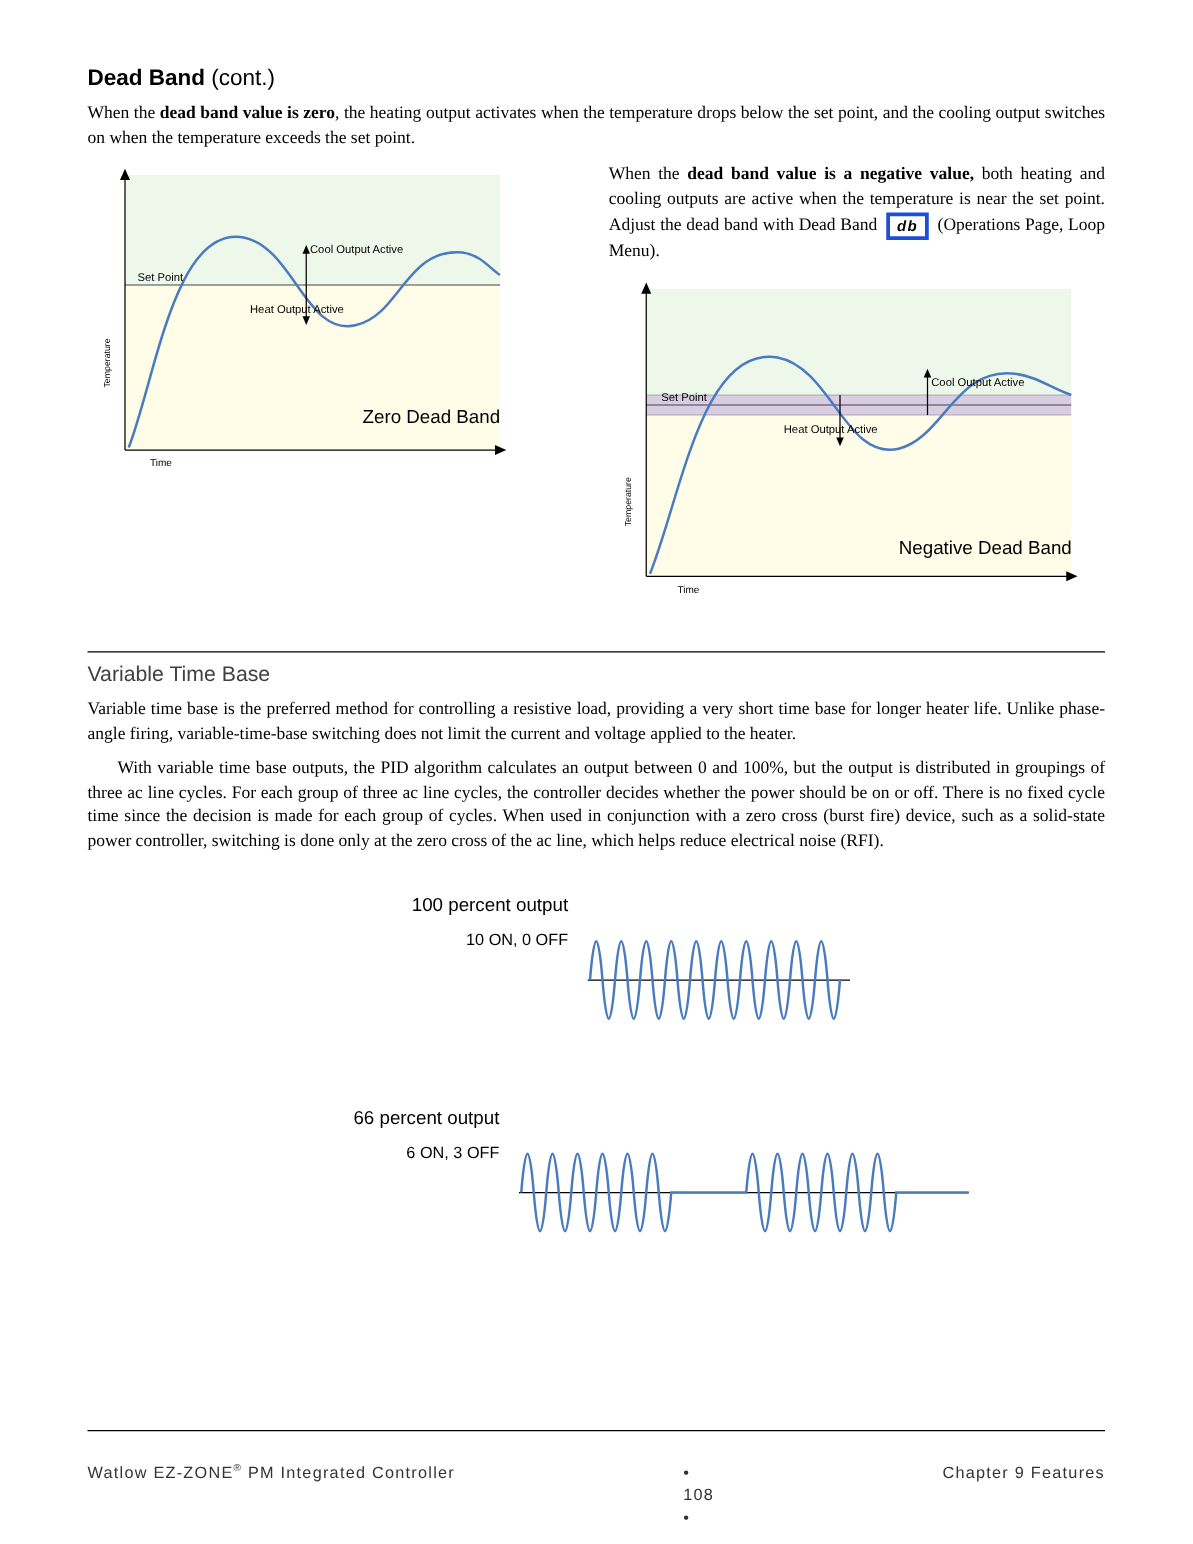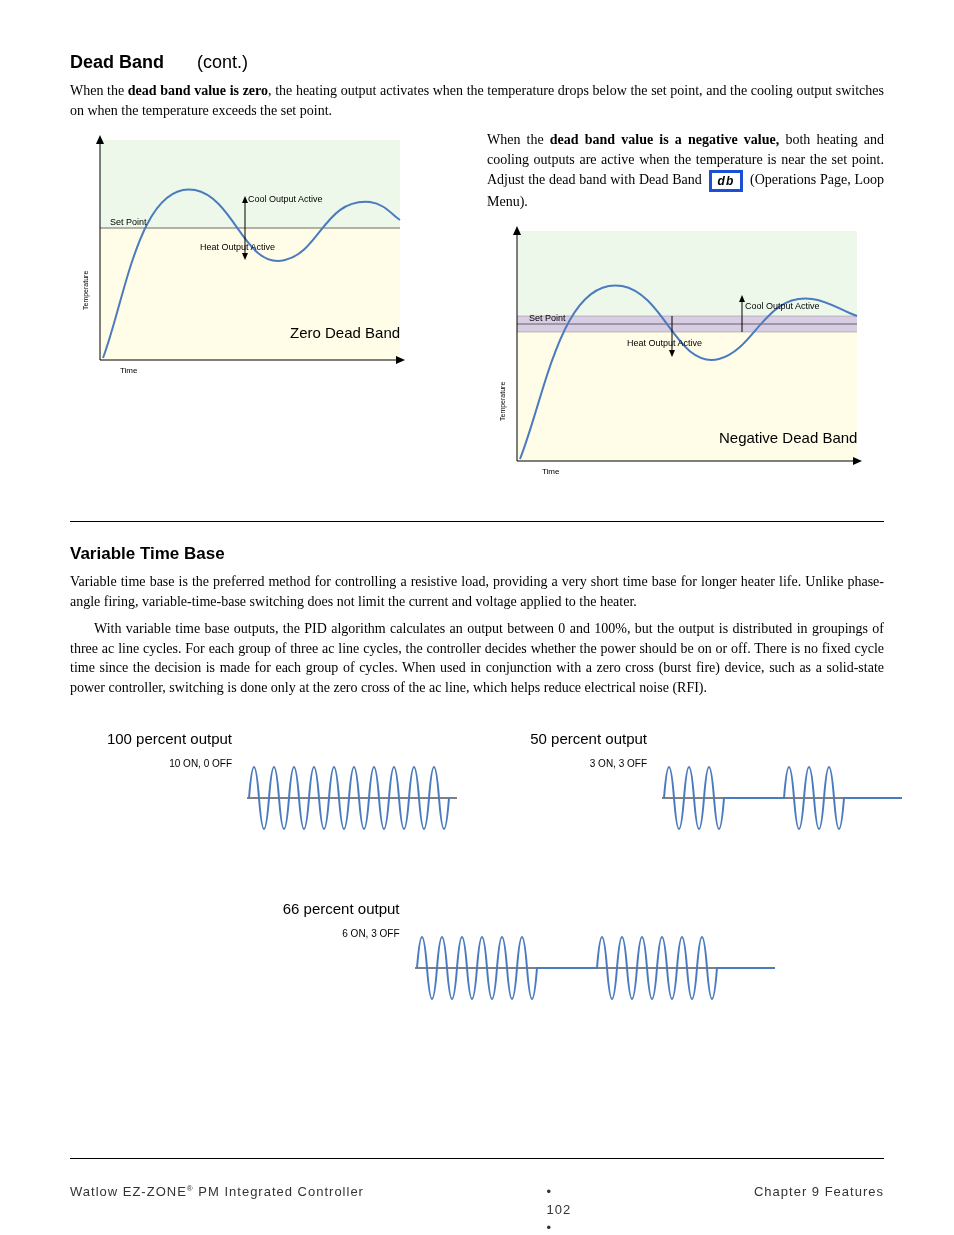--- a/index.html
+++ b/index.html
@@ -14,29 +14,28 @@
     line-height: 1.4;
   }
   .section-title {
     font-family: 'Arial Narrow', Arial, sans-serif;
     font-weight: bold;
     font-size: 18px;
     margin-bottom: 6px;
   }
   .section-title .cont {
     font-weight: normal;
-    margin-left: 28px;
   }
   .subsection-title {
     font-family: 'Arial Narrow', Arial, sans-serif;
-    font-weight: bold;
+    font-weight: normal;
     font-size: 17px;
-    color: #000000;
+    color: #404040;
     border-top: 1px solid #000;
-    padding-top: 20px;
+    padding-top: 6px;
     margin-top: 40px;
     margin-bottom: 6px;
   }
   p {
     margin: 0 0 8px 0;
     text-align: justify;
   }
   .para-indent {
     text-indent: 24px;
   }
@@ -109,21 +108,21 @@
     margin-right: 15px;
     width: 180px;
   }
   .wave-title {
     font-family: Arial, sans-serif;
     font-size: 15px;
     margin-bottom: 8px;
   }
   .wave-sub {
     font-family: Arial, sans-serif;
-    font-size: 10px;
+    font-size: 13px;
   }
   .wave-svg-box {
     width: 210px;
     height: 140px;
   }
   .wave-group {
     display: flex;
     align-items: flex-start;
   }
 </style>
@@ -225,32 +224,20 @@
         <div class="wave-sub">10 ON, 0 OFF</div>
       </div>
       <div class="wave-svg-box">
         <svg viewBox="0 0 210 140" width="210" height="140">
           <line x1="0" y1="70" x2="210" y2="70" stroke="#000" stroke-width="1"></line>
           <path id="w100" fill="none" stroke="#4b7bbf" stroke-width="2" d="M2 70 Q 7 8 12 70 Q 17 132 22 70L22 70 Q 27 8 32 70 Q 37 132 42 70L42 70 Q 47 8 52 70 Q 57 132 62 70L62 70 Q 67 8 72 70 Q 77 132 82 70L82 70 Q 87 8 92 70 Q 97 132 102 70L102 70 Q 107 8 112 70 Q 117 132 122 70L122 70 Q 127 8 132 70 Q 137 132 142 70L142 70 Q 147 8 152 70 Q 157 132 162 70L162 70 Q 167 8 172 70 Q 177 132 182 70L182 70 Q 187 8 192 70 Q 197 132 202 70"></path>
         </svg>
       </div>
     </div>
 
-    <div class="wave-group" style="margin-left:30px">
-      <div class="wave-labels" style="width:160px">
-        <div class="wave-title">50 percent output</div>
-        <div class="wave-sub">3 ON, 3 OFF</div>
-      </div>
-      <div class="wave-svg-box" style="width:240px">
-        <svg viewBox="0 0 240 140" width="240" height="140">
-          <line x1="0" y1="70" x2="240" y2="70" stroke="#000" stroke-width="1"></line>
-          <path id="w50" fill="none" stroke="#4b7bbf" stroke-width="2" d="M2 70 Q 7 8 12 70 Q 17 132 22 70L22 70 Q 27 8 32 70 Q 37 132 42 70L42 70 Q 47 8 52 70 Q 57 132 62 70L62 70 L 82 70L82 70 L 102 70L102 70 L 122 70L122 70 Q 127 8 132 70 Q 137 132 142 70L142 70 Q 147 8 152 70 Q 157 132 162 70L162 70 Q 167 8 172 70 Q 177 132 182 70L182 70 L 202 70L202 70 L 222 70L222 70 L 242 70"></path>
-        </svg>
-      </div>
-    </div>
   </div>
 
   <div class="wave-row">
     <div class="wave-group">
       <div class="wave-labels" style="width:220px">
         <div class="wave-title">66 percent output</div>
         <div class="wave-sub">6 ON, 3 OFF</div>
       </div>
       <div style="width:360px;height:140px">
         <svg viewBox="0 0 360 140" width="360" height="140">
@@ -261,16 +248,16 @@
     </div>
   </div>
 
 </div>
 
 <div class="footer">
   <div>
     <span>Watlow EZ-ZONE</span><sup>®</sup><span> PM Integrated Controller</span>
   </div>
   <div class="center">
-    • <span>102</span> •
+    • <span>108</span> •
   </div>
   <div>Chapter 9 Features</div>
 </div>
 
 </body></html>

